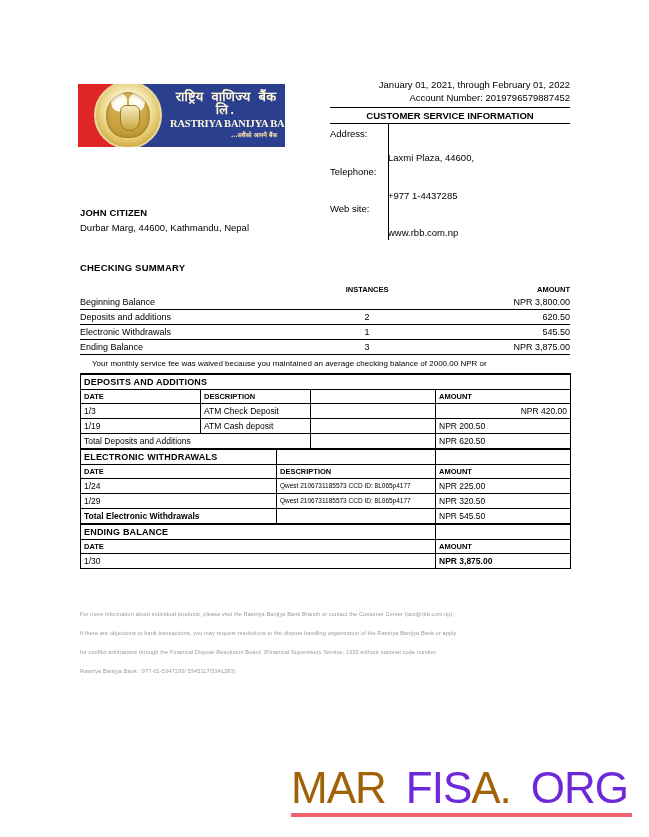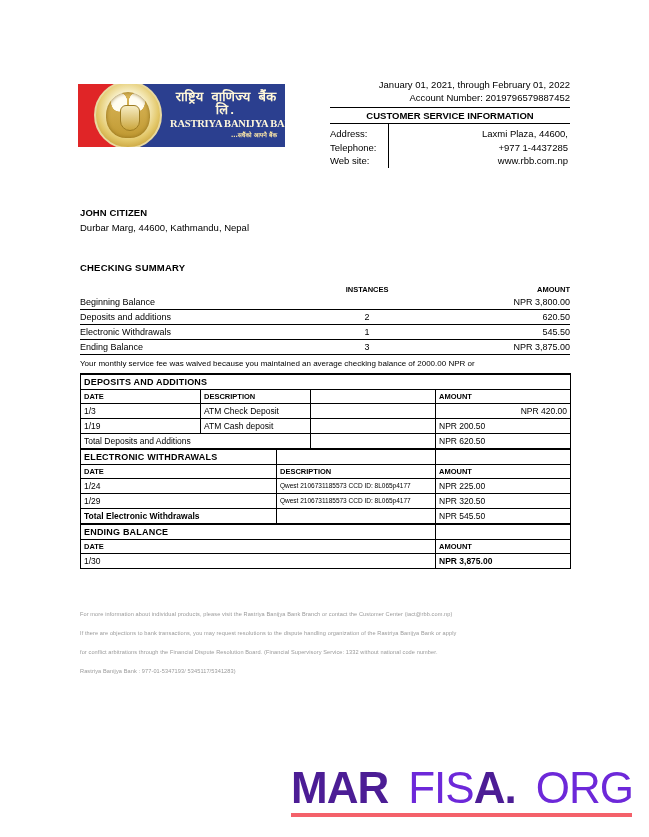--- a/index.html
+++ b/index.html
@@ -61,60 +61,60 @@
   .meta-rule { border-bottom:1.6px solid #000; margin-top:3px; }
 
   .csi-title {
     font-size:9.5px; font-weight:bold; text-align:center; padding:2px 0 2px 0;
     border-bottom:1.1px solid #000;
   }
   .csi-rows { position:relative; padding-top:3px; }
   .csi-divider { position:absolute; left:58px; top:0; width:1.4px; height:100%; background:#000; }
   .csi-row { display:flex; font-size:9.5px; line-height:13.5px; }
   .csi-label { width:58px; flex:0 0 58px; }
-  .csi-val { flex:1; text-align:right; padding-right:2px; }
+  .csi-val { flex:1; text-align:left; padding-right:2px;margin-top:24px; }
 
   
   .cust { position:absolute; left:80px; top:205px; }
   .cust-name { font-size:9.5px; font-weight:bold; line-height:15px; letter-spacing:.1px; }
   .cust-addr { font-size:9.5px; line-height:15px; }
 
   
   .body { position:absolute; left:80px; top:262px; width:490px; }
 
   .sec-title { font-size:9.5px; font-weight:bold; letter-spacing:.2px; }
 
   table.sum { width:100%; border-collapse:collapse; margin-top:10px; }
   table.sum td { font-size:9px; padding:2px 0 2px 0; }
   table.sum .c-inst { width:130px; text-align:center; }
   table.sum .c-amt { text-align:right; }
   table.sum tr.hdr td { font-size:7.5px; font-weight:bold; padding-bottom:1px; }
   table.sum tr.b td { font-weight:normal; }
   table.sum tr.line-top td { border-top:1.2px solid #000; }
   table.sum tr.line-thick td { border-top:1.4px solid #000; border-bottom:1.6px solid #000; }
 
-  .note { font-size:8px; line-height:12.5px; margin-top:3px; padding-bottom:2px; }
+  .note { font-size:8px; line-height:12.5px; margin-top:3px; padding-bottom:2px;margin-left:12px; }
 
   table.tx { width:100%; border-collapse:collapse; table-layout:fixed; margin-top:0px; }
   table.tx td { border:1.1px solid #000; font-size:8.5px; padding:2px 3px; vertical-align:middle; height:14px; }
   table.tx td.band { font-size:9px; font-weight:bold; letter-spacing:.2px; padding:2px 3px; }
   table.tx td.colhdr { font-size:7.5px; font-weight:bold; }
   table.tx td.amt-r { text-align:right; }
   table.tx td.bold { font-weight:bold; }
   table.tx td.tiny { font-size:6.5px; }
   .topline { border-top:2px solid #000 !important; }
 
   
   .footer { position:absolute; left:80px; top:605px; width:490px; }
   .footer p { font-size:5.6px; color:#9a9a9a; line-height:19px; letter-spacing:.1px; }
 
   
   .wm { position:absolute; left:291px; top:765px; width:345px; }
   .wm-text { font-family:"Liberation Sans", sans-serif; font-size:44px; line-height:46px; letter-spacing:-1px; white-space:nowrap; }
-  .wm-light { color:#4c1d95; font-weight:bold; }
+  .wm-light { color:#a16207; font-weight:normal; }
   .wm-bold  { color:#6d28d9; font-weight:normal;margin-left:20px; }
   .wm-rule { height:4px; background:#f4616a; margin-top:2px; width:341px; }
 </style>
 </head>
 <body>
 
 <div class="page">
 
   <div class="header">
 

